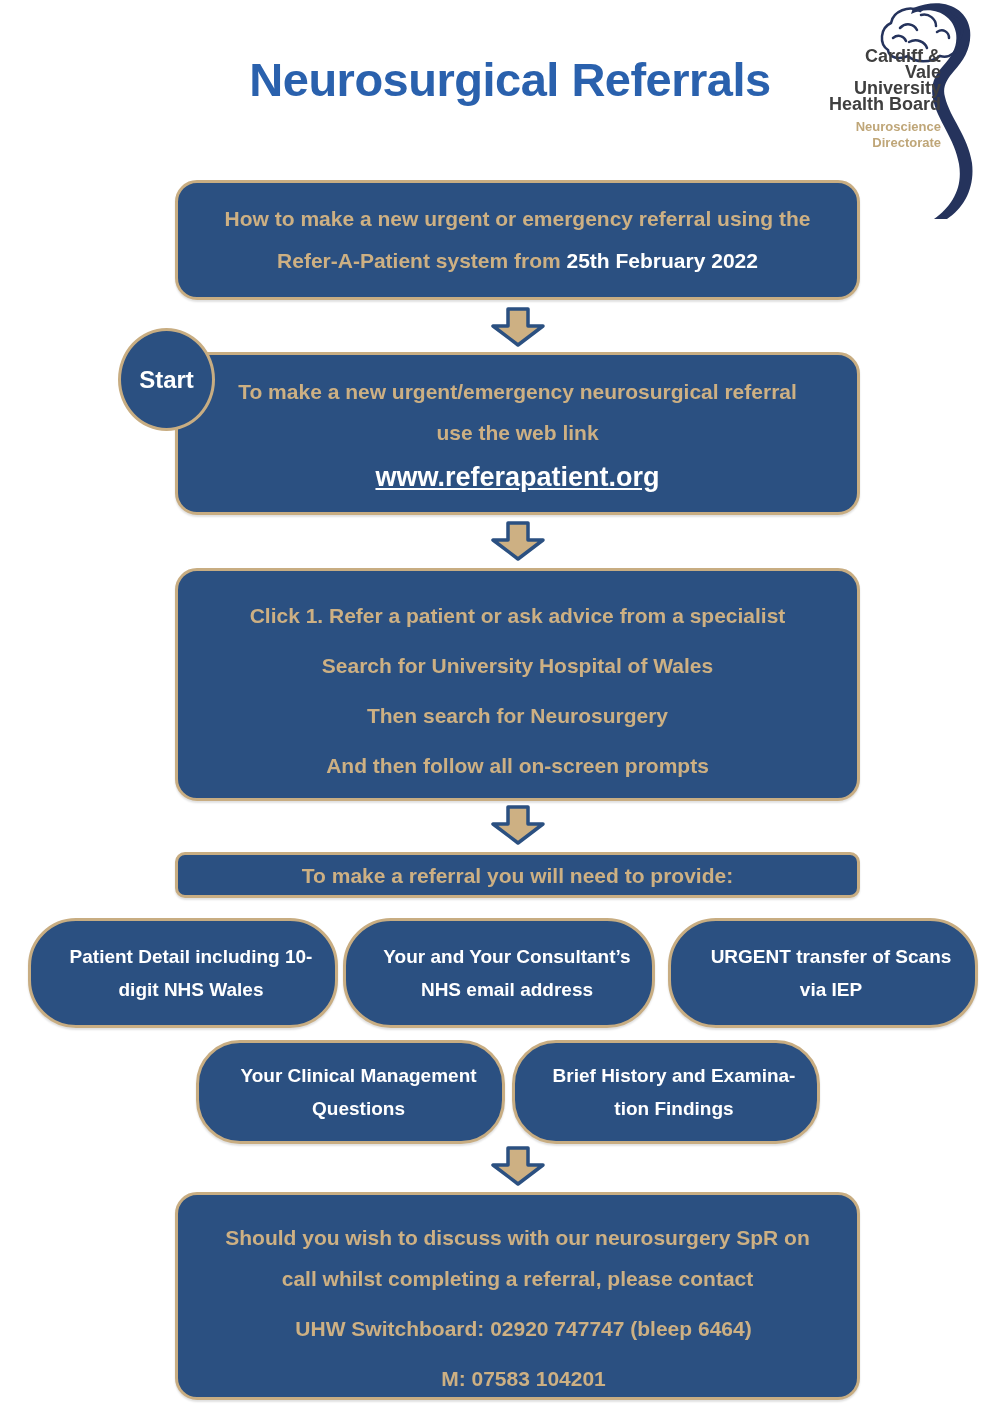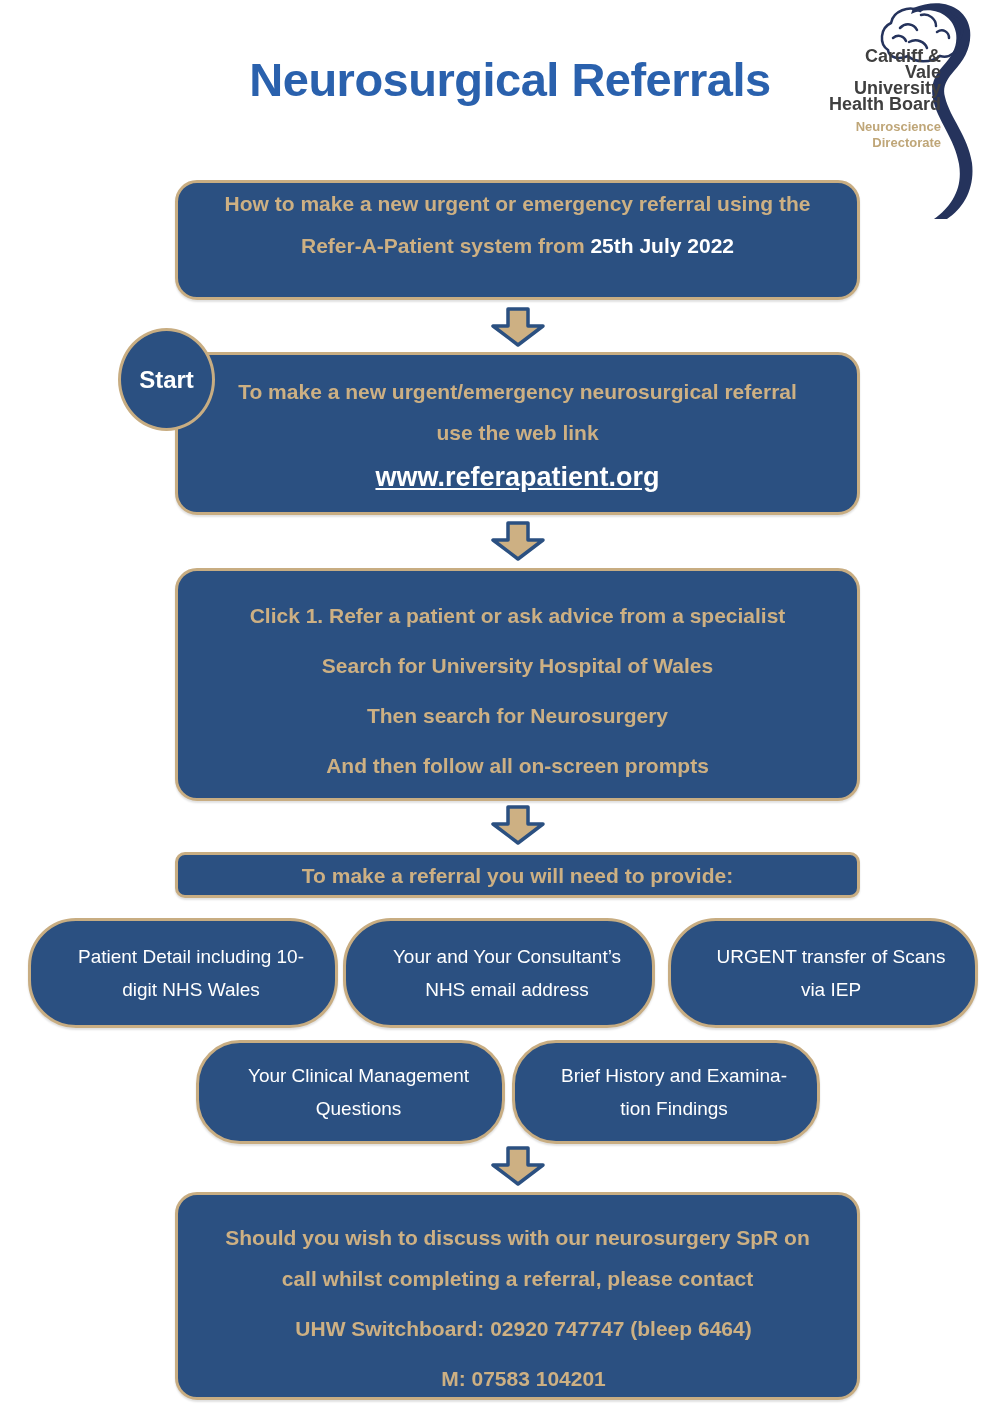--- a/index.html
+++ b/index.html
@@ -30,21 +30,21 @@
     background:#2b5081;
     border:3px solid #c8ad82;
     border-radius:22px;
     box-sizing:border-box;
     text-align:center;
     box-shadow:0 2px 2px rgba(0,0,0,0.12);
   }
   .tan{color:#cdb083;}
   .white{color:#ffffff;}
   .node .line{font-weight:700;font-size:21px;line-height:42px;white-space:nowrap;}
-  .box1{left:175px;top:180px;width:685px;height:120px;}
+  .box1{left:175px;top:180px;width:685px;height:120px;padding-top:15px;}
   .box2{left:175px;top:352px;width:685px;height:163px;padding-top:16px;}
   .box2 .line{line-height:41px;}
   .url{
     display:inline-block;margin-top:9px;
     font-size:27px;font-weight:700;color:#ffffff;
     text-decoration:underline;white-space:nowrap;
   }
   .box3{left:175px;top:568px;width:685px;height:233px;padding-top:20px;}
   .box3 .line{line-height:50px;}
   .bar{
@@ -64,21 +64,21 @@
     color:#fff;font-size:24px;font-weight:700;
   }
   
   .pill{
     position:absolute;
     background:#2b5081;border:3px solid #c8ad82;border-radius:48px;
     box-sizing:border-box;text-align:center;
     display:flex;flex-direction:column;justify-content:center;
     box-shadow:0 2px 2px rgba(0,0,0,0.12);
   }
-  .pill .pline{color:#fff;font-weight:400;font-size:19px;line-height:33px;white-space:nowrap;padding-left:16px;}
+  .pill .pline{color:#fff;font-weight:700;font-size:19px;line-height:33px;white-space:nowrap;padding-left:16px;}
   .p1{left:28px;top:918px;width:310px;height:110px;}
   .p2{left:343px;top:918px;width:312px;height:110px;}
   .p3{left:668px;top:918px;width:310px;height:110px;}
   .p4{left:196px;top:1040px;width:309px;height:104px;border-radius:44px;}
   .p5{left:512px;top:1040px;width:308px;height:104px;border-radius:44px;}
   
   .arrow{position:absolute;left:490px;width:56px;height:40px;}
   .a1{top:307px;}
   .a2{top:521px;}
   .a3{top:805px;}
@@ -116,21 +116,21 @@
       </div>
       <div class="logo-dept">
         <div>Neuroscience</div>
         <div>Directorate</div>
       </div>
     </div>
   </div>
 
   <div class="node box1">
     <div class="line tan">How to make a new urgent or emergency referral using the</div>
-    <div class="line"><span class="tan">Refer-A-Patient system from </span><span class="white">25th July 2022</span></div>
+    <div class="line"><span class="tan">Refer-A-Patient system from </span><span class="white">25th February 2022</span></div>
   </div>
 
   <svg class="arrow a1" viewBox="0 0 56 40">
     <path d="M18,2 h20 v17 h15 L28,38 L3,19 h15 Z" fill="#cdb083" stroke="#2b5081" stroke-width="3.5" stroke-linejoin="round"></path>
   </svg>
 
   <div class="start">
     <span>Start</span>
   </div>
 

